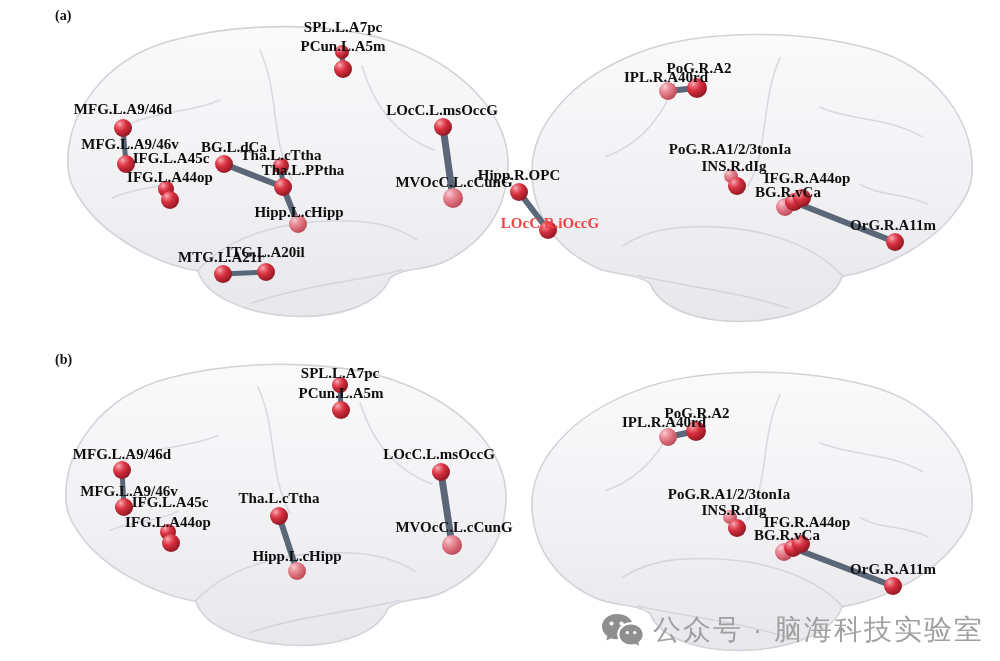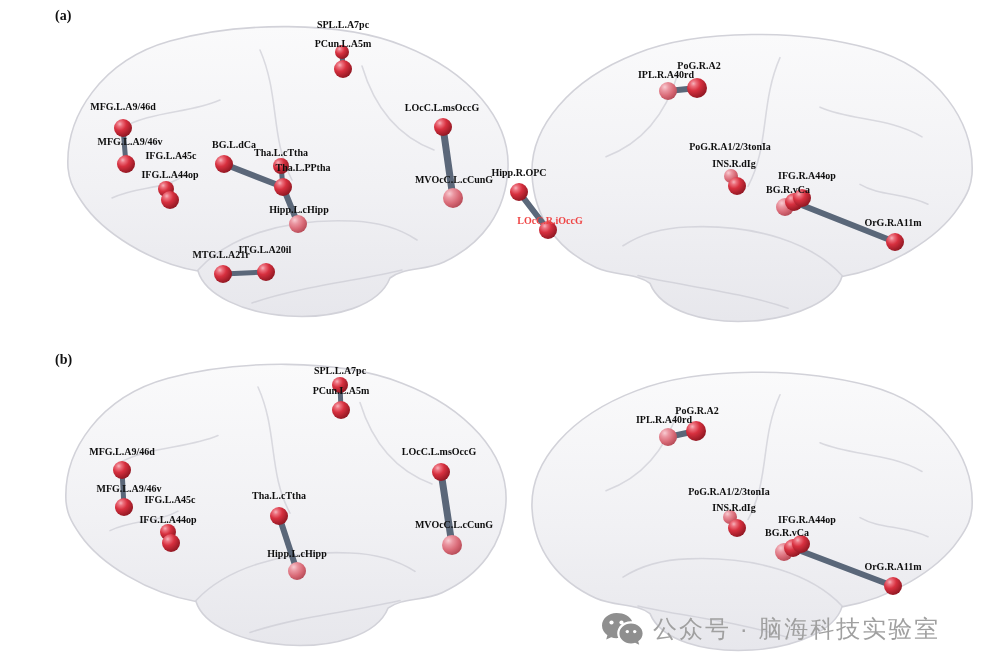--- a/index.html
+++ b/index.html
@@ -9,21 +9,21 @@
     background:#ffffff;
     overflow:hidden;
     font-family:"Liberation Serif", serif;
   }
   #scene{position:absolute;left:0;top:0;}
   #labels{position:absolute;left:0;top:0;width:1000px;height:661px;pointer-events:none;}
   .region-label{
     position:absolute;
     transform:translateX(-50%);
     font-weight:bold;
-    font-size:10px;
+    font-size:15px;
     line-height:1.05;
     color:#0e0e0e;
     white-space:nowrap;
     font-family:"Liberation Serif", serif;
   }
   .panel-tag{
     position:absolute;
     font-weight:bold;
     font-size:14px;
     color:#111;
@@ -31,21 +31,21 @@
   }
   #watermark{
     position:absolute;
     left:602px;top:611px;
     display:flex;
     align-items:center;
     gap:9px;
   }
   #watermark .wm-text{
     font-family:"Liberation Sans", sans-serif;
-    font-size:24px;
+    font-size:28px;
     letter-spacing:2px;
     color:#a0a0a0;
     white-space:nowrap;
   }
 </style>
 </head>
 <body>
 
 <div id="canvas">
 

